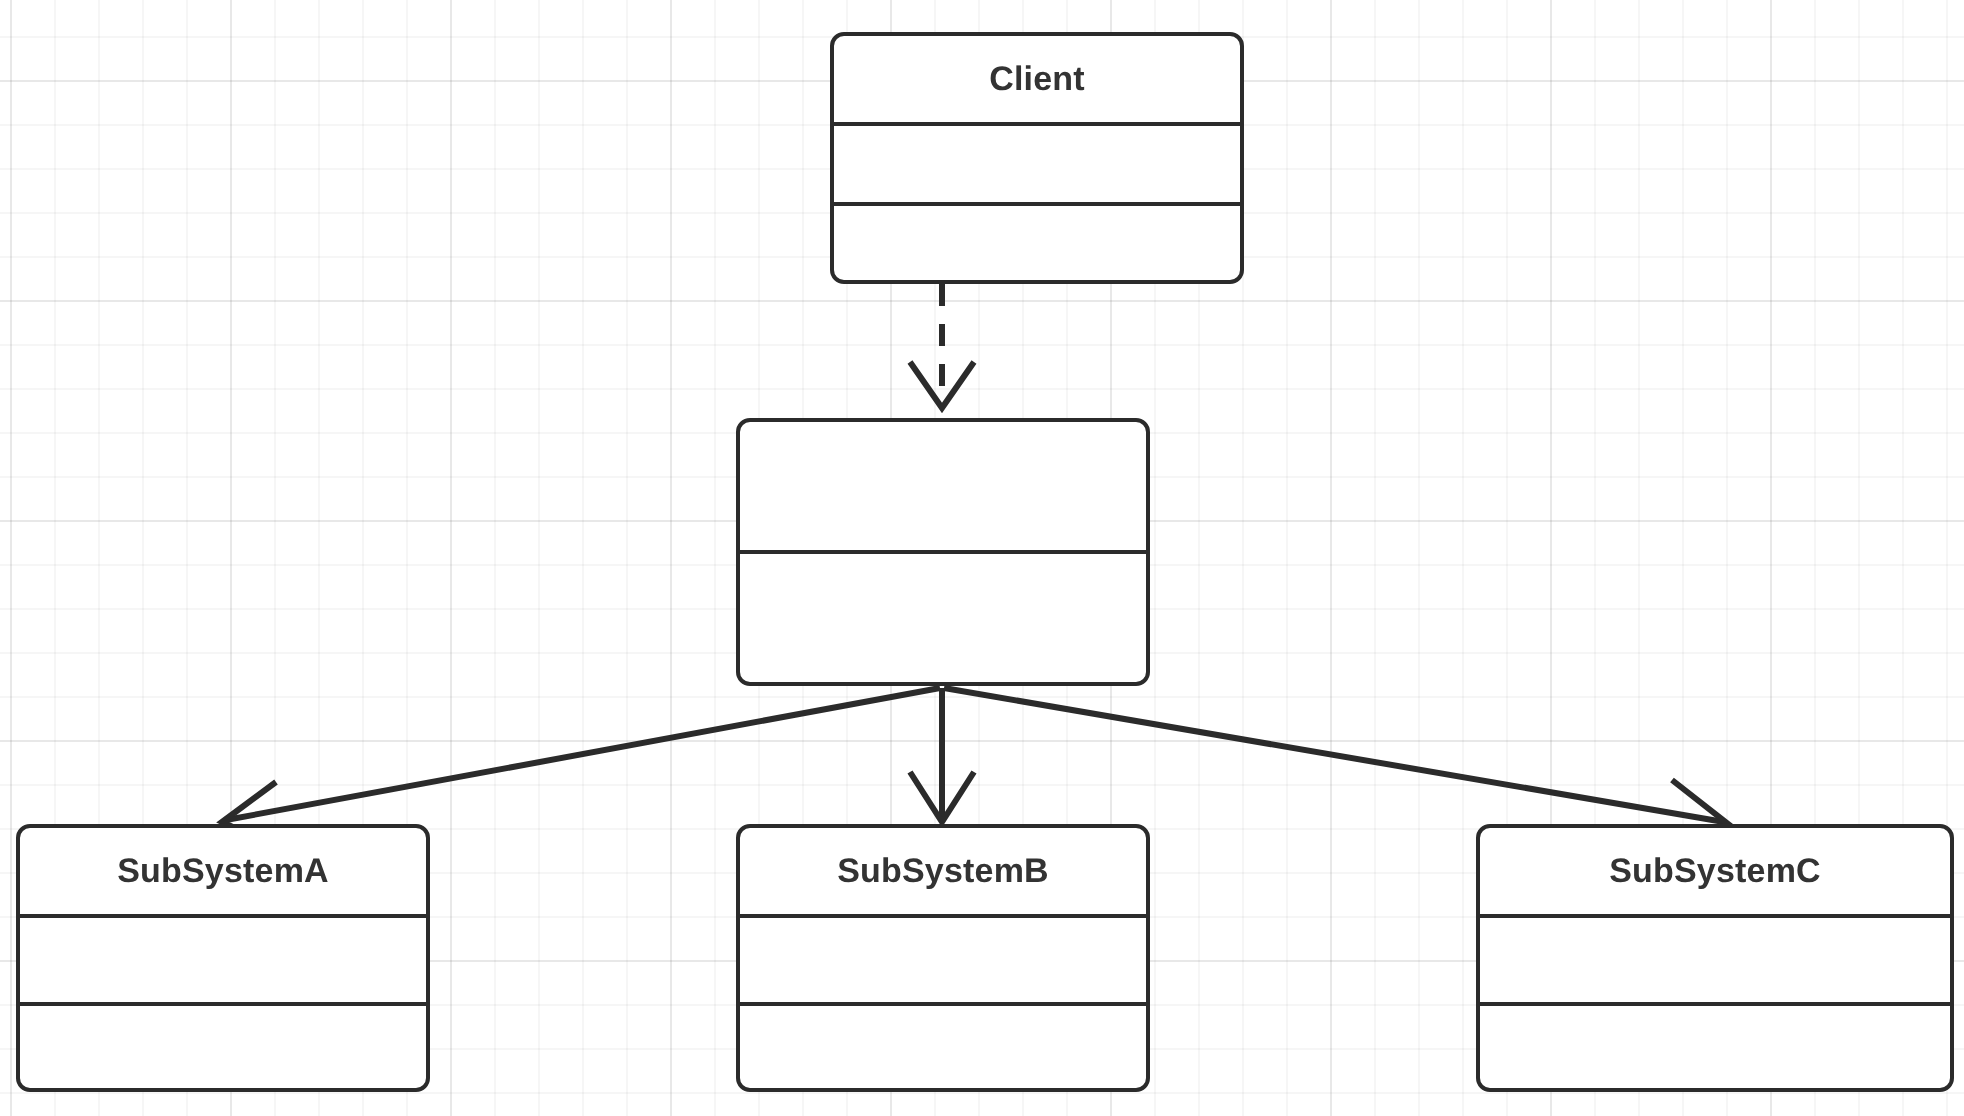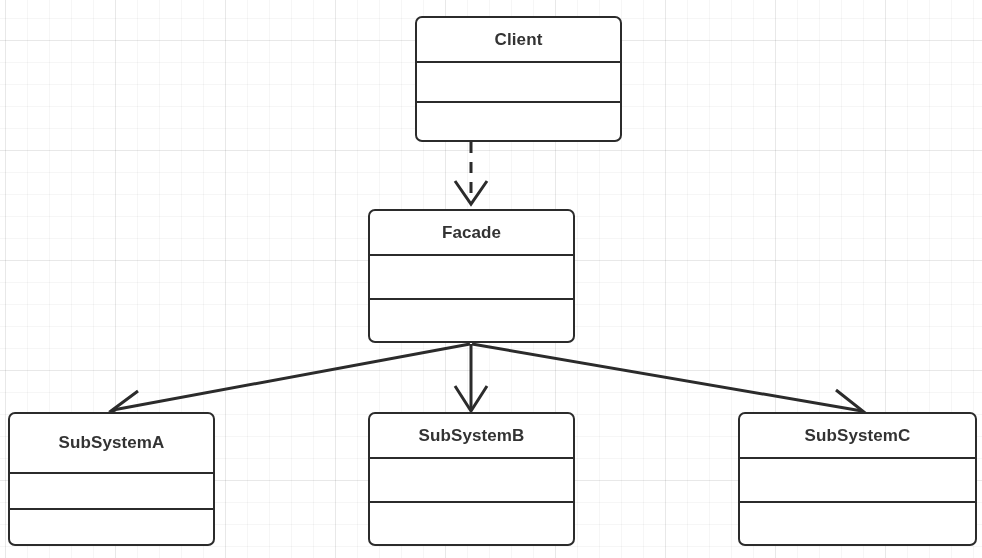--- a/index.html
+++ b/index.html
@@ -93,27 +93,26 @@
     </g>
   </svg>
 
   <div class="uml-class" style="left:368px; top:16px; width:207px; height:126px;margin-left:47px;">
     <div class="uml-name" style="height:45px;">Client</div>
     <div class="uml-attrs"></div>
     <div class="uml-ops"></div>
   </div>
 
   <div class="uml-class" style="left:368px; top:209px; width:207px; height:134px;">
-    <div class="uml-name" style="height:45px;">Facade</div>
     <div class="uml-attrs"></div>
     <div class="uml-ops"></div>
   </div>
 
   <div class="uml-class" style="left:8px; top:412px; width:207px; height:134px;">
-    <div class="uml-name" style="height:60px;">SubSystemA</div>
+    <div class="uml-name" style="height:45px;">SubSystemA</div>
     <div class="uml-attrs"></div>
     <div class="uml-ops"></div>
   </div>
 
   <div class="uml-class" style="left:368px; top:412px; width:207px; height:134px;">
     <div class="uml-name" style="height:45px;">SubSystemB</div>
     <div class="uml-attrs"></div>
     <div class="uml-ops"></div>
   </div>
 

